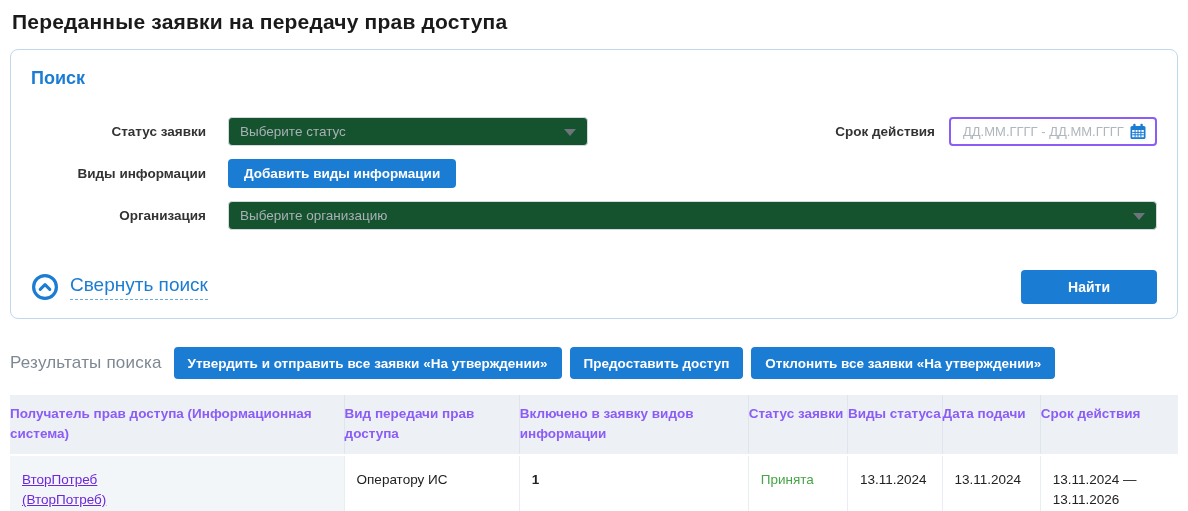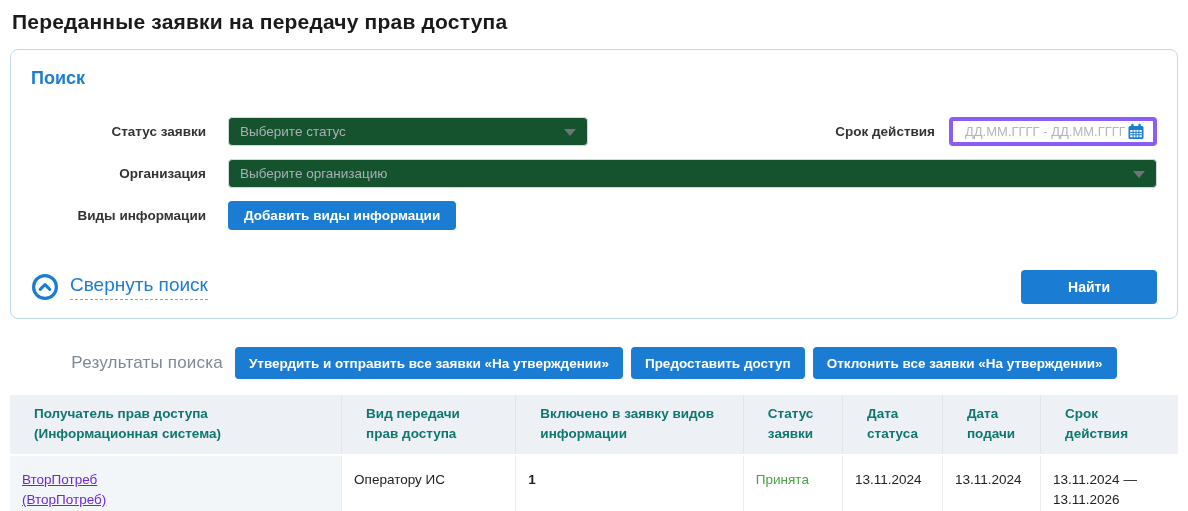--- a/index.html
+++ b/index.html
@@ -44,21 +44,21 @@
   }
   .status-select { width:360px; }
   .org-select { flex:1; }
 
   .validity-group { display:flex; align-items:center; margin-left:auto; }
   .validity-label {
     font-size:13.5px; font-weight:bold; color:#333; margin-right:14px;
   }
   .date-range {
     width:208px; height:29px;
-    border:4px solid #8b5cf6; border-radius:4px;
+    border:2px solid #8b5cf6; border-radius:4px;
     display:flex; align-items:center; padding:0 8px 0 10px;
   }
   .date-range input {
     border:none; outline:none; flex:1; min-width:0;
     font-family:"Liberation Sans", sans-serif;
     font-size:13px; color:#333; background:transparent;
   }
   .date-range input::placeholder { color:#b0b6bd; }
   .calendar-btn {
     flex:none; width:18px; height:18px; padding:0; border:none;
@@ -83,35 +83,35 @@
     font-family:"Liberation Sans", sans-serif;
   }
   .collapse-label {
     font-size:19px; color:#1b7cd4;
     border-bottom:1px dashed #6aabde; padding-bottom:3px;
   }
   .find-btn { width:136px; height:34px; font-size:14px; }
 
   
   .results-bar {
-    display:flex; justify-content:center; align-items:center;
+    display:flex; justify-content:flex-start; align-items:center;
     margin:0 0 16px;
   }
   .results-heading {
     font-size:17px; font-weight:normal; color:#7e8893; letter-spacing:.2px;
   }
   .results-actions { display:flex; gap:8px;padding-left:12px; }
   .action-btn { height:32px; padding:0 14px; font-size:13.5px; }
 
   
   .results-table { width:100%; border-collapse:collapse; font-size:13.5px; }
   .results-table th {
     background:#edf1f6; text-align:left; vertical-align:top;
-    font-weight:bold; color:#0f766e; line-height:1.45;
-    padding:9px 24px 11px;
+    font-weight:bold; color:#8b5cf6; line-height:1.45;
+    padding:9px 0 11px;
     border-right:1px solid #dfe5eb; border-bottom:2px solid #fff;
   }
   .results-table th:last-child { border-right:none; }
   .results-table td {
     vertical-align:top; padding:14px 12px; line-height:1.45;
     border-right:1px solid #e8edf2; border-bottom:1px solid #e2e8ee;
   }
   .results-table td:last-child { border-right:none; }
   .cell-recipient { background:#f3f6f9; }
   .recipient-link { color:#6d28d9; text-decoration:underline; cursor:pointer; }
@@ -149,30 +149,30 @@
               <rect x="11.4" y="0.8" width="2.4" height="3.6" rx="1" fill="#1b7cd4"></rect>
               <rect x="3.2" y="7" width="11.6" height="7.2" fill="#fff"></rect>
               <path d="M3.2 9.4 h11.6 M3.2 11.8 h11.6 M6.1 7 v7.2 M9 7 v7.2 M11.9 7 v7.2" stroke="#1b7cd4" stroke-width="1" fill="none"></path>
             </svg>
           </button>
         </div>
       </div>
     </div>
 
     <div class="form-row">
+      <div class="field-label">Виды информации</div>
+      <button class="btn add-info-btn">Добавить виды информации</button>
+    </div>
+
+    <div class="form-row">
       <div class="field-label">Организация</div>
       <div class="select-box org-select">
         <span class="select-placeholder">Выберите организацию</span>
         <span class="caret-down"></span>
       </div>
-    </div>
-
-    <div class="form-row">
-      <div class="field-label">Виды информации</div>
-      <button class="btn add-info-btn">Добавить виды информации</button>
     </div>
 
     <div class="panel-footer">
       <button class="collapse-toggle">
         <span style="display:flex;">
           <svg width="28" height="28" viewBox="0 0 28 28">
             <circle cx="14" cy="14" r="11.4" fill="none" stroke="#1b7cd4" stroke-width="3.2"></circle>
             <path d="M9.2 16.4 L14 11.6 L18.8 16.4" fill="none" stroke="#1b7cd4" stroke-width="3" stroke-linecap="round" stroke-linejoin="round"></path>
           </svg>
         </span>
@@ -191,21 +191,21 @@
     </div>
   </div>
 
   <table class="results-table">
     <thead>
       <tr>
         <th class="col1">Получатель прав доступа (Информационная система)</th>
         <th class="col2">Вид передачи прав доступа</th>
         <th class="col3">Включено в заявку видов информации</th>
         <th class="col4">Статус заявки</th>
-        <th class="col5">Дата статуса</th>
+        <th class="col5">Виды статуса</th>
         <th class="col6">Дата подачи</th>
         <th class="col7">Срок действия</th>
       </tr>
     </thead>
     <tbody>
       <tr>
         <td class="cell-recipient">
           <a class="recipient-link">
             <span>ВторПотреб</span>
             <span>(ВторПотреб)</span>

